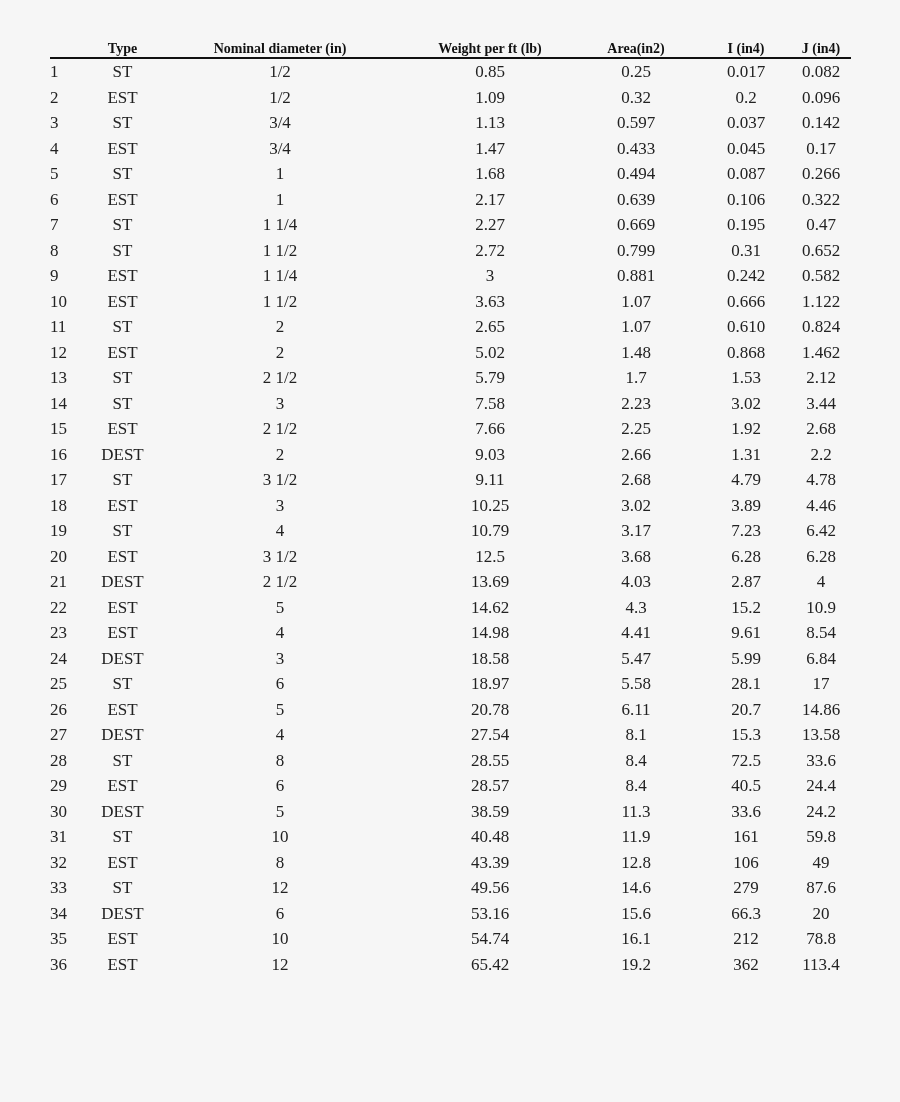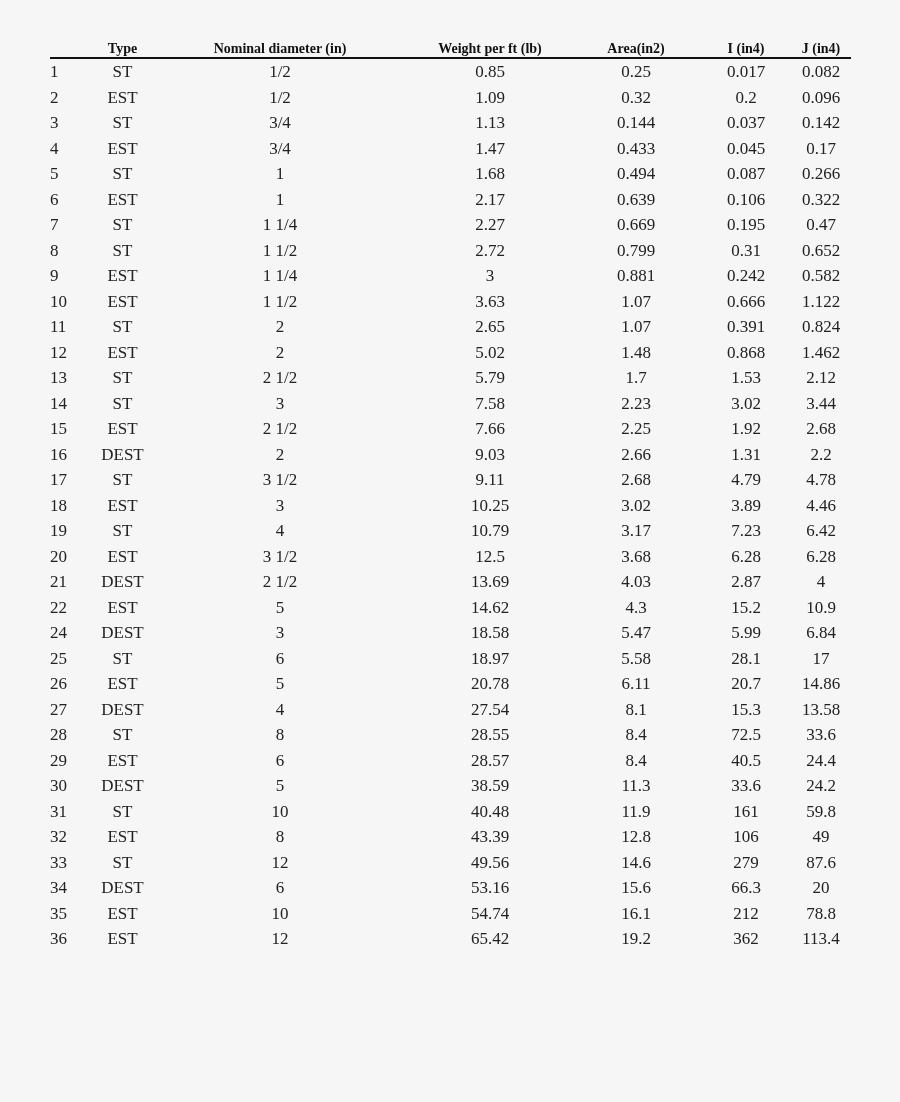--- a/index.html
+++ b/index.html
@@ -99,21 +99,21 @@
           <td>1.09</td>
           <td>0.32</td>
           <td>0.2</td>
           <td>0.096</td>
         </tr>
         <tr>
           <td class="idx">3</td>
           <td>ST</td>
           <td>3/4</td>
           <td>1.13</td>
-          <td>0.144</td>
+          <td>0.597</td>
           <td>0.037</td>
           <td>0.142</td>
         </tr>
         <tr>
           <td class="idx">4</td>
           <td>EST</td>
           <td>3/4</td>
           <td>1.47</td>
           <td>0.433</td>
           <td>0.045</td>
@@ -172,21 +172,21 @@
           <td>1.07</td>
           <td>0.666</td>
           <td>1.122</td>
         </tr>
         <tr>
           <td class="idx">11</td>
           <td>ST</td>
           <td>2</td>
           <td>2.65</td>
           <td>1.07</td>
-          <td>0.391</td>
+          <td>0.610</td>
           <td>0.824</td>
         </tr>
         <tr>
           <td class="idx">12</td>
           <td>EST</td>
           <td>2</td>
           <td>5.02</td>
           <td>1.48</td>
           <td>0.868</td>
           <td>1.462</td>
@@ -275,20 +275,29 @@
         <tr>
           <td class="idx">22</td>
           <td>EST</td>
           <td>5</td>
           <td>14.62</td>
           <td>4.3</td>
           <td>15.2</td>
           <td>10.9</td>
         </tr>
         <tr>
+          <td class="idx">23</td>
+          <td>EST</td>
+          <td>4</td>
+          <td>14.98</td>
+          <td>4.41</td>
+          <td>9.61</td>
+          <td>8.54</td>
+        </tr>
+        <tr>
           <td class="idx">24</td>
           <td>DEST</td>
           <td>3</td>
           <td>18.58</td>
           <td>5.47</td>
           <td>5.99</td>
           <td>6.84</td>
         </tr>
         <tr>
           <td class="idx">25</td>

